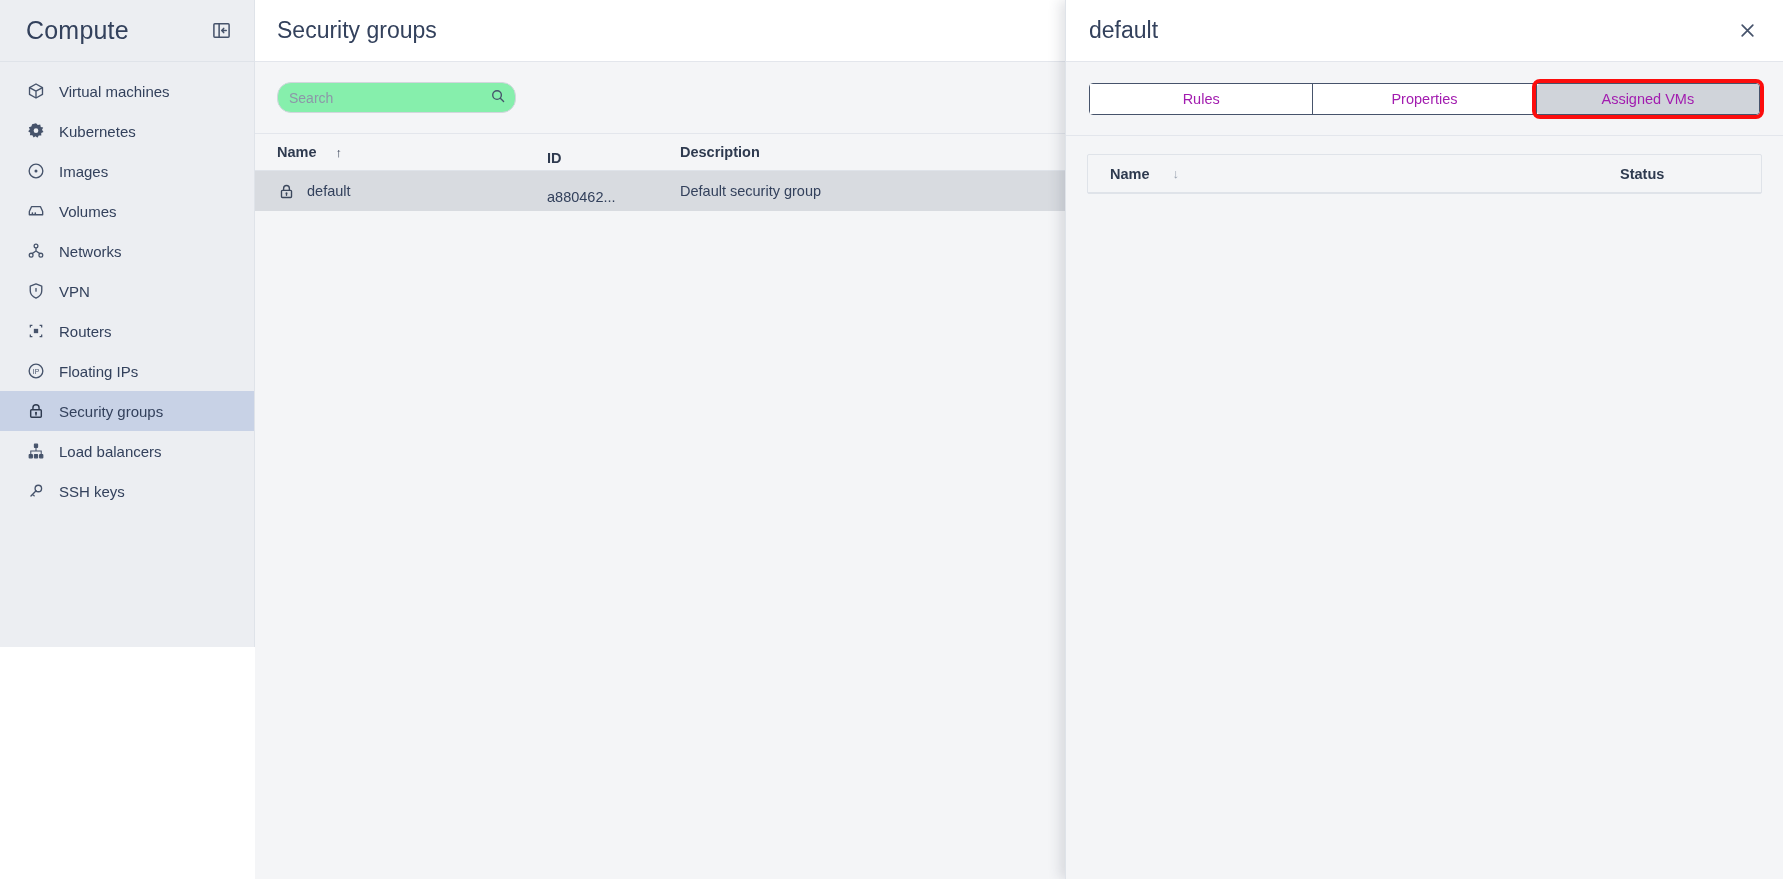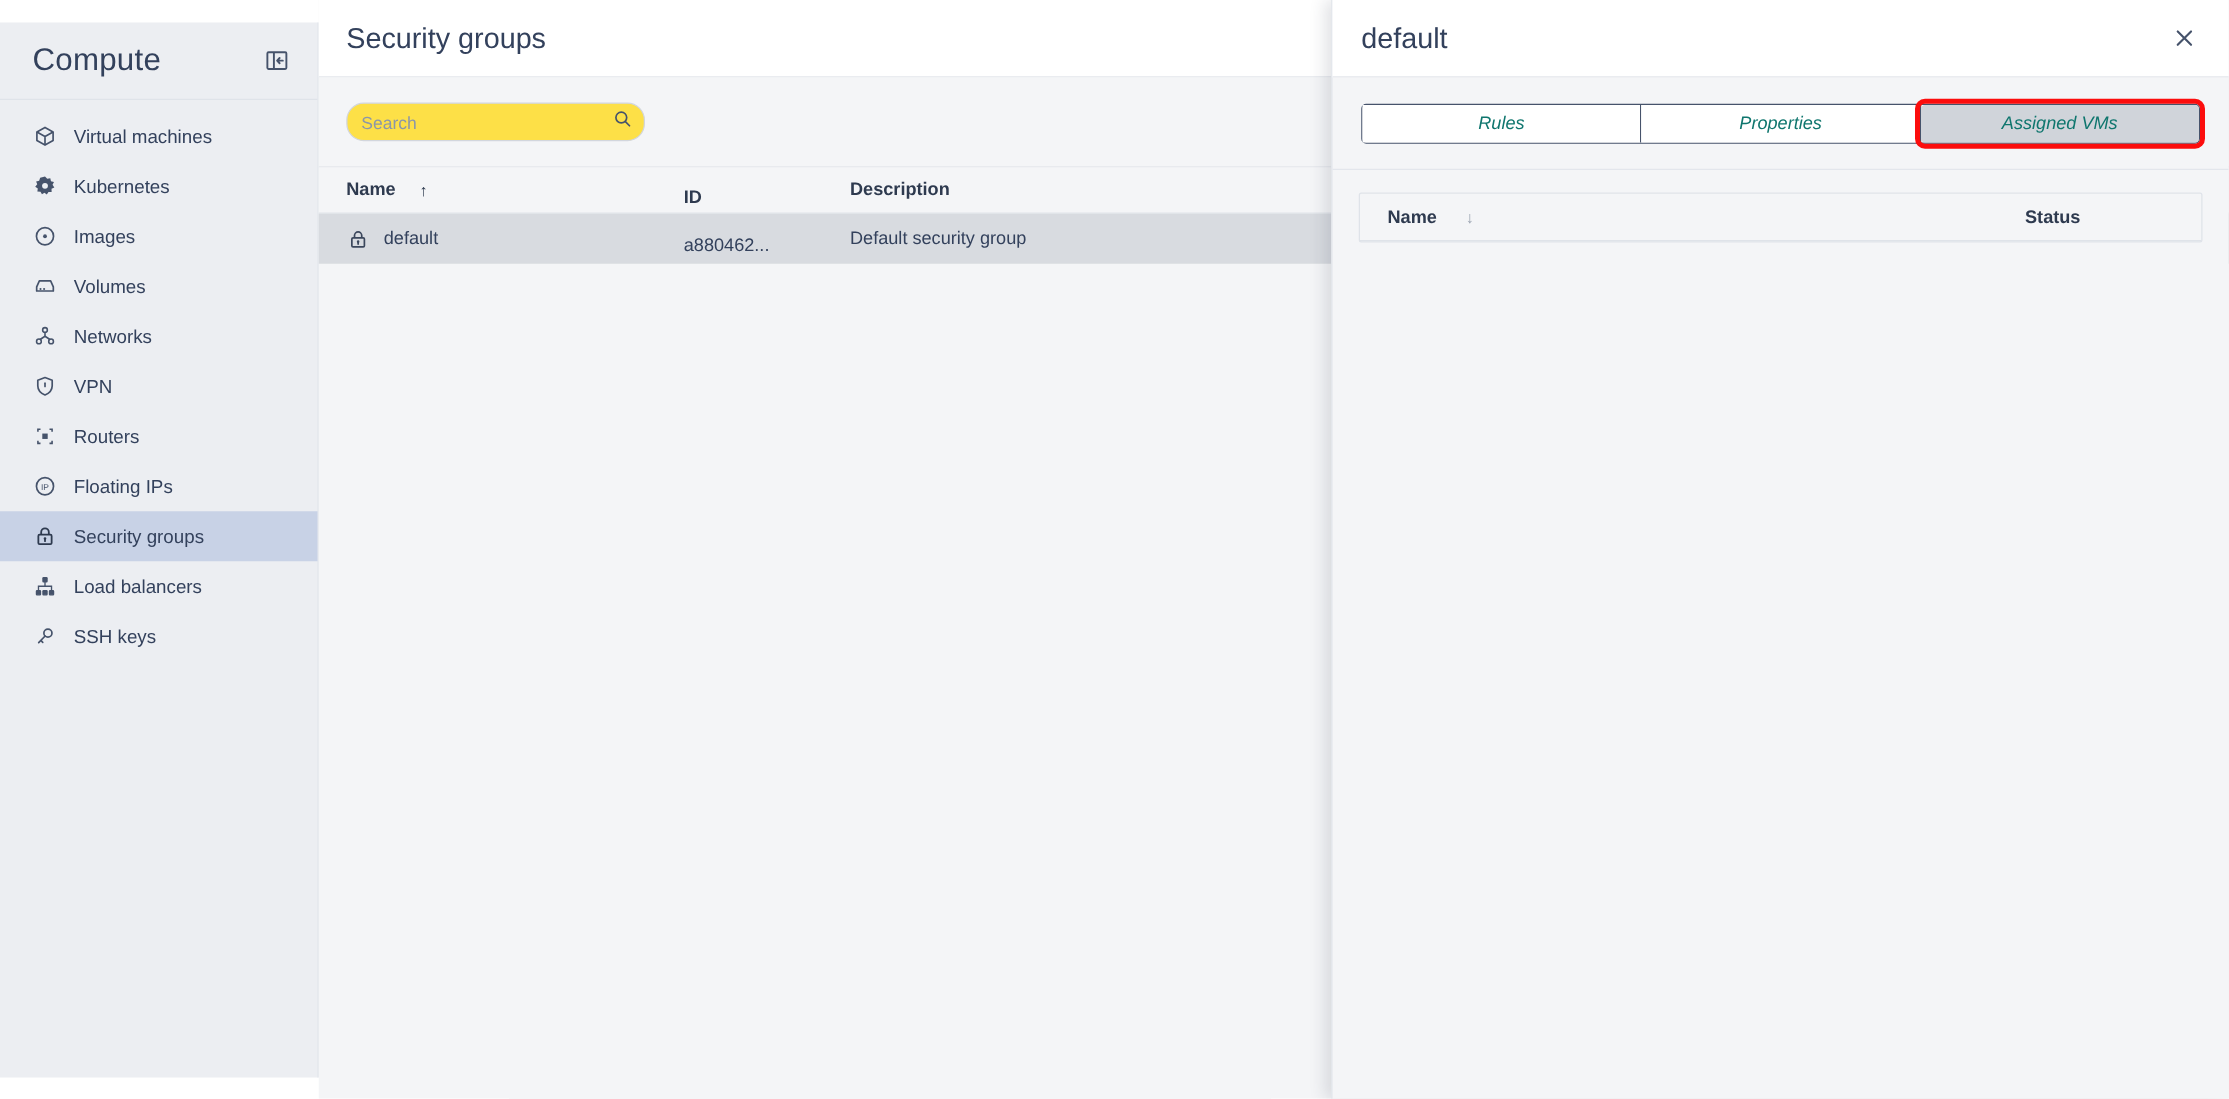--- a/index.html
+++ b/index.html
@@ -7,26 +7,25 @@
     width: 1783px; height: 879px;
     font-family: "Liberation Sans", sans-serif;
     background: #ffffff;
     overflow: hidden;
     color: #2e3a4f;
   }
   .app { display: flex; width: 1783px; height: 879px; position: relative; }
 
   
   .sidebar {
-    width: 255px; height: 844px;
+    width: 255px; height: 647px;
     background: #eceef2;
     border-right: 1px solid #dfe3e9;
     flex: 0 0 255px;
     position: relative;
-    margin-top: 18px;
   }
   .sidebar-header {
     height: 62px;
     display: flex; align-items: center; justify-content: space-between;
     padding: 0 20px 0 26px;
     border-bottom: 1px solid #dfe3e9;
   }
   .sidebar-title {
     font-size: 25px; font-weight: 400; color: #33415c; letter-spacing: .2px;
   }
@@ -53,21 +52,21 @@
     height: 62px; background: #ffffff;
     display: flex; align-items: center; padding: 0 0 0 22px;
     border-bottom: 1px solid #e3e6ec;
   }
   .main-title { font-size: 23px; font-weight: 400; color: #33415c; }
   .toolbar {
     height: 72px; display: flex; align-items: center; padding: 0 22px;
     border-bottom: 1px solid #e3e6ec; background: #f4f5f7;
   }
   .search-box {
-    width: 239px; height: 31px; background: #fde047;
+    width: 239px; height: 31px; background: #86efac;
     border: 1px solid #d2d6dd; border-radius: 14px;
     display: flex; align-items: center; padding: 0 9px 0 11px;
   }
   .search-box input {
     flex: 1 1 auto; border: 0; outline: 0; font-size: 14px;
     font-family: "Liberation Sans", sans-serif; color: #33415c; background: transparent;
     min-width: 0;
   }
   .search-box input::placeholder { color: #8c97a8; }
   .table { width: 100%; }
@@ -103,22 +102,22 @@
   .panel-title { font-size: 23px; font-weight: 400; color: #33415c; }
   .panel-close { width: 24px; height: 24px; cursor: pointer; display:flex;align-items:center;justify-content:center; }
 
   .tabs-wrap { padding: 21px 23px 20px 23px; border-bottom: 1px solid #e3e6ec; }
   .tabs {
     display: flex; height: 32px; border: 1px solid #46536b; border-radius: 4px;
     overflow: visible; position: relative; background: #fff;
   }
   .tab {
     flex: 1 1 0; display: flex; align-items: center; justify-content: center;
-    font-size: 14.5px; color: #0f766e; cursor: pointer; background: #fff;
-    border-right: 1px solid #46536b; position: relative; font-style: italic;
+    font-size: 14.5px; color: #a21caf; cursor: pointer; background: #fff;
+    border-right: 1px solid #46536b; position: relative;
   }
   .tab:last-child { border-right: 0; }
   .tab.active { background: #d0d4da; font-weight: normal; }
   .tab.highlight {
     outline: 4px solid #fc0d0d; outline-offset: 1px; z-index: 3;
     border-radius: 3px;
   }
 
   .panel-body { flex: 1 1 auto; padding: 18px 21px 0 21px; }
   .vm-card {

